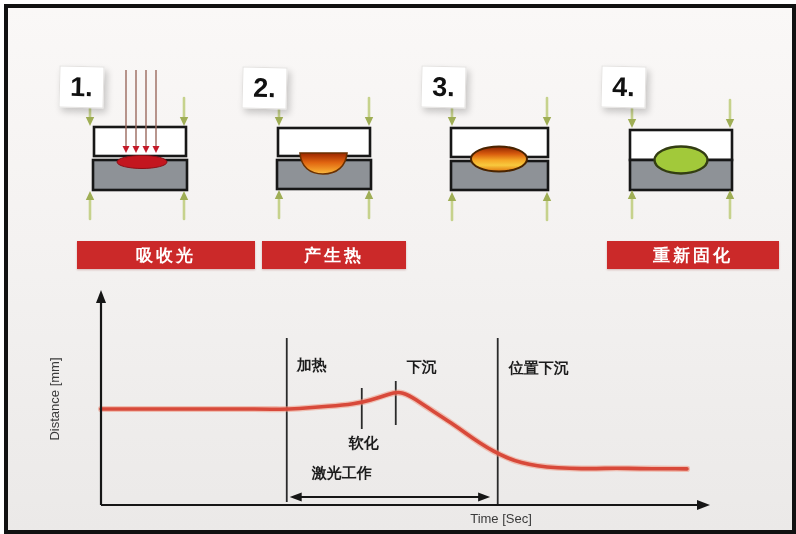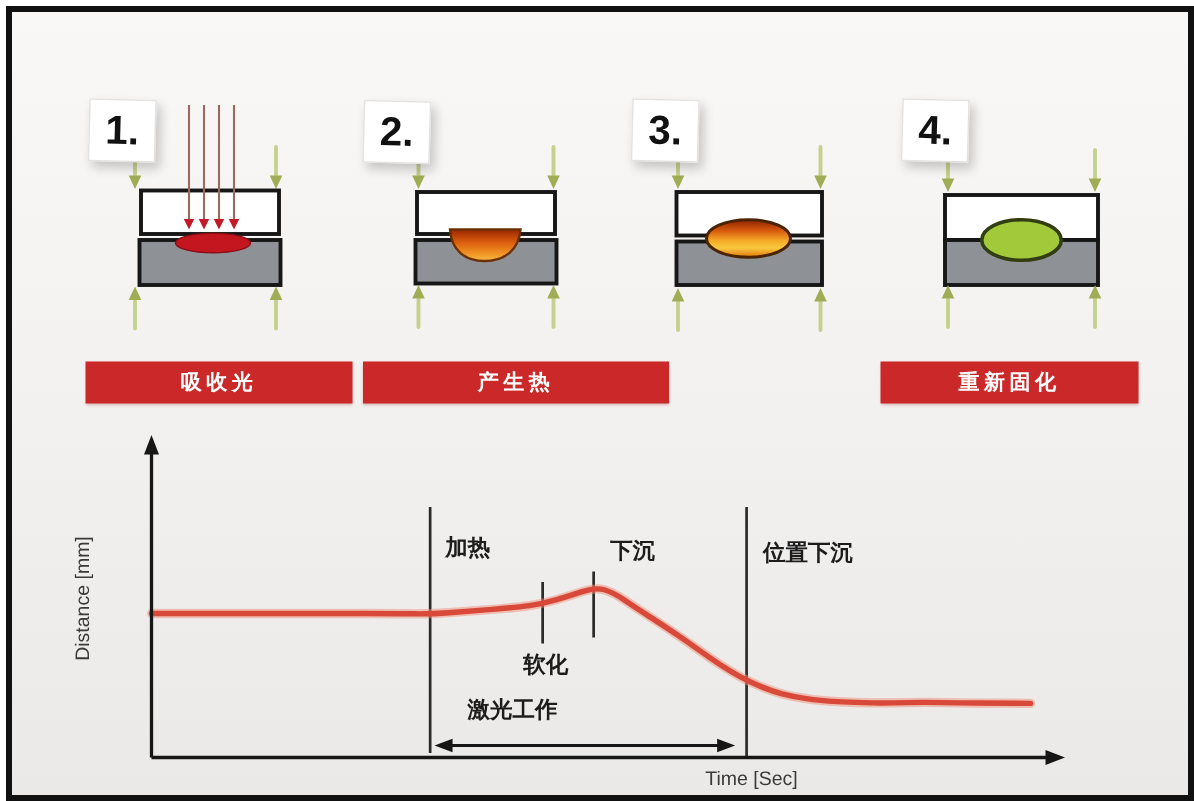--- a/index.html
+++ b/index.html
@@ -3,22 +3,22 @@
 <meta charset="utf-8">
 <style>
   html,body{margin:0;padding:0;background:#ffffff;font-family:"Liberation Sans",sans-serif;}
   #stage{position:relative;width:796px;height:534px;background:#fff;overflow:hidden;}
   #frame{position:absolute;left:4px;top:4px;width:784px;height:522px;border:4px solid #111;
          background:linear-gradient(180deg,#faf8f7 0%,#f4f2f1 45%,#ebe9e8 100%);}
   .badge{position:absolute;width:43px;height:40px;background:#fff;border:1px solid #e4e2e0;
          box-shadow:3px 4px 7px rgba(0,0,0,.20);color:#111;font-weight:bold;font-size:27px;
          display:flex;align-items:center;justify-content:center;transform:rotate(1.5deg);}
   .redbar{position:absolute;top:233px;height:28px;background:#cb2929;color:#fff;
-          font-weight:bold;font-size:14px;display:flex;align-items:center;justify-content:center;
-          letter-spacing:3px;box-shadow:0 1px 2px rgba(120,0,0,.25);}
+          font-weight:bold;font-size:17px;display:flex;align-items:center;justify-content:center;
+          letter-spacing:3px;box-shadow:0 1px 2px rgba(120,0,0,.25);margin-left:20px;}
   svg{position:absolute;left:0;top:0;}
   .part-top{fill:#ffffff;stroke:#171717;stroke-width:2.6;}
   .part-bottom{fill:#8e9297;stroke:#171717;stroke-width:2.6;}
   .beam{stroke:#9b6a5e;stroke-width:1.4;}
   .beam-head{fill:#c41a28;}
   .absorb-spot{fill:#c3161f;stroke:#8c0e15;stroke-width:1;}
   .clamp-line{stroke:#c6d28c;stroke-width:2.6;stroke-linecap:round;}
   .clamp-head{fill:#9fae55;}
   .melt2{fill:url(#gradMelt2);stroke:#6b3000;stroke-width:1.6;}
   .melt3{fill:url(#gradMelt3);stroke:#4a2400;stroke-width:2;}
@@ -113,21 +113,21 @@
         <use href="#clampU" x="730" y="190"></use>
       </g>
     </svg>
 
     <div class="badge" style="left:51px;top:58px;">1.</div>
     <div class="badge" style="left:234px;top:59px;">2.</div>
     <div class="badge" style="left:413px;top:58px;">3.</div>
     <div class="badge" style="left:593px;top:58px;">4.</div>
 
     <div class="redbar" style="left:49px;width:178px;">吸收光</div>
-    <div class="redbar" style="left:234px;width:204px;">产生热</div>
+    <div class="redbar" style="left:234px;width:144px;">产生热</div>
     <div class="redbar" style="left:579px;width:172px;">重新固化</div>
 
     <svg id="chart-svg" width="796" height="258" viewBox="0 0 796 258" style="left:-4px;top:276px;">
         <line x1="282.762" y1="54" x2="282.762" y2="218" class="marker-line"></line>
         <text x="292.762" y="86" text-anchor="start" class="cn-label">加热</text>
         <line x1="357.77" y1="104" x2="357.77" y2="145" class="marker-line"></line>
         <text x="359.77" y="164" text-anchor="middle" class="cn-label">软化</text>
         <line x1="391.758" y1="97" x2="391.758" y2="141" class="marker-line"></line>
         <text x="402.758" y="88" text-anchor="start" class="cn-label">下沉</text>
         <line x1="493.72200000000004" y1="54" x2="493.72200000000004" y2="221" class="marker-line"></line>

